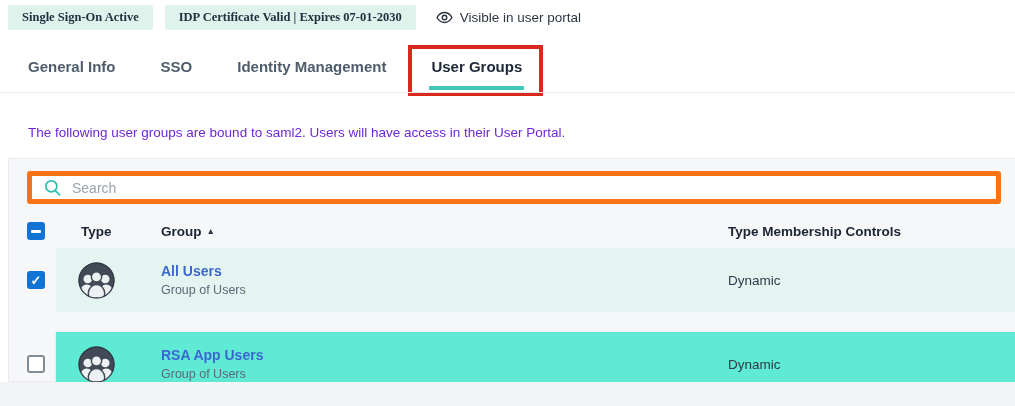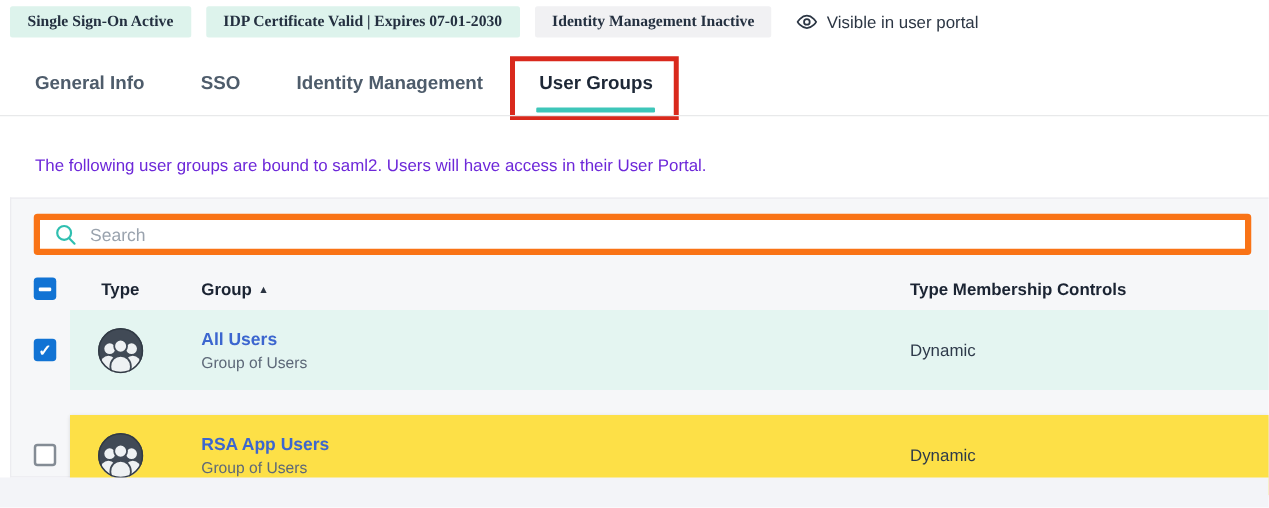--- a/index.html
+++ b/index.html
@@ -43,21 +43,21 @@
     font-family:"Liberation Sans", sans-serif; font-size:14px; color:#333c46; }
   .search-box input::placeholder { color:#9aa3ae; }
 
   .tablewrap { position:absolute; top:55px; left:0; right:0; bottom:0; }
   .thead { display:grid; grid-template-columns:47px 80px 592px 1fr;
     align-items:center; height:34px; font-size:13.5px; font-weight:700; color:#1b2433; }
   .trow { display:grid; grid-template-columns:47px 1fr; height:64px; margin-bottom:20px; }
   .check-cell { display:flex; align-items:center; padding-left:18px; }
   .row-card { display:grid; grid-template-columns:80px 592px 1fr; align-items:center; }
   .row-card.selected { background:#e4f5f1; }
-  .row-card.plain { background:#fde047; box-shadow:0 1px 3px rgba(16,22,26,0.13); }
+  .row-card.plain { background:#5eead4; box-shadow:0 1px 3px rgba(16,22,26,0.13); }
   .pad25 { padding-left:25px; }
   .avatar-cell { display:flex; align-items:center; justify-content:center; }
   .group-name { font-size:14px; font-weight:700; color:#3c66cf; cursor:pointer; }
   .group-sub { font-size:12.5px; color:#5d6878; margin-top:4px; }
   .controls-cell { font-size:13.5px; color:#2e3a4a; }
   .sort-arrow { font-size:8.5px; color:#2b3442; margin-left:5px; vertical-align:2px; }
 
   
   .checkbox { width:18px; height:18px; border-radius:3px; cursor:pointer;
     display:flex; align-items:center; justify-content:center; flex:0 0 auto; }
@@ -68,21 +68,20 @@
     background:#ffffff; border-radius:1px; display:block; }
 
   .page-bottom { position:absolute; top:382px; left:0; right:0; bottom:0; background:#f3f4f8; }
 </style>
 </head>
 <body>
 
 <div class="status-row">
   <span class="badge success">Single Sign-On Active</span>
   <span class="badge success">IDP Certificate Valid | Expires 07-01-2030</span>
-  <span class="badge neutral">Identity Management Inactive</span>
   <span class="visibility">
     <span style="display:flex;">
       <svg width="17" height="17" viewBox="0 0 24 24" fill="none" stroke="#2c3644" stroke-width="2">
         <path d="M1.5 12s4-7 10.5-7 10.5 7 10.5 7-4 7-10.5 7S1.5 12 1.5 12z"></path>
         <circle cx="12" cy="12" r="3.2"></circle>
       </svg>
     </span>
     <span>Visible in user portal</span>
   </span>
 </div>

